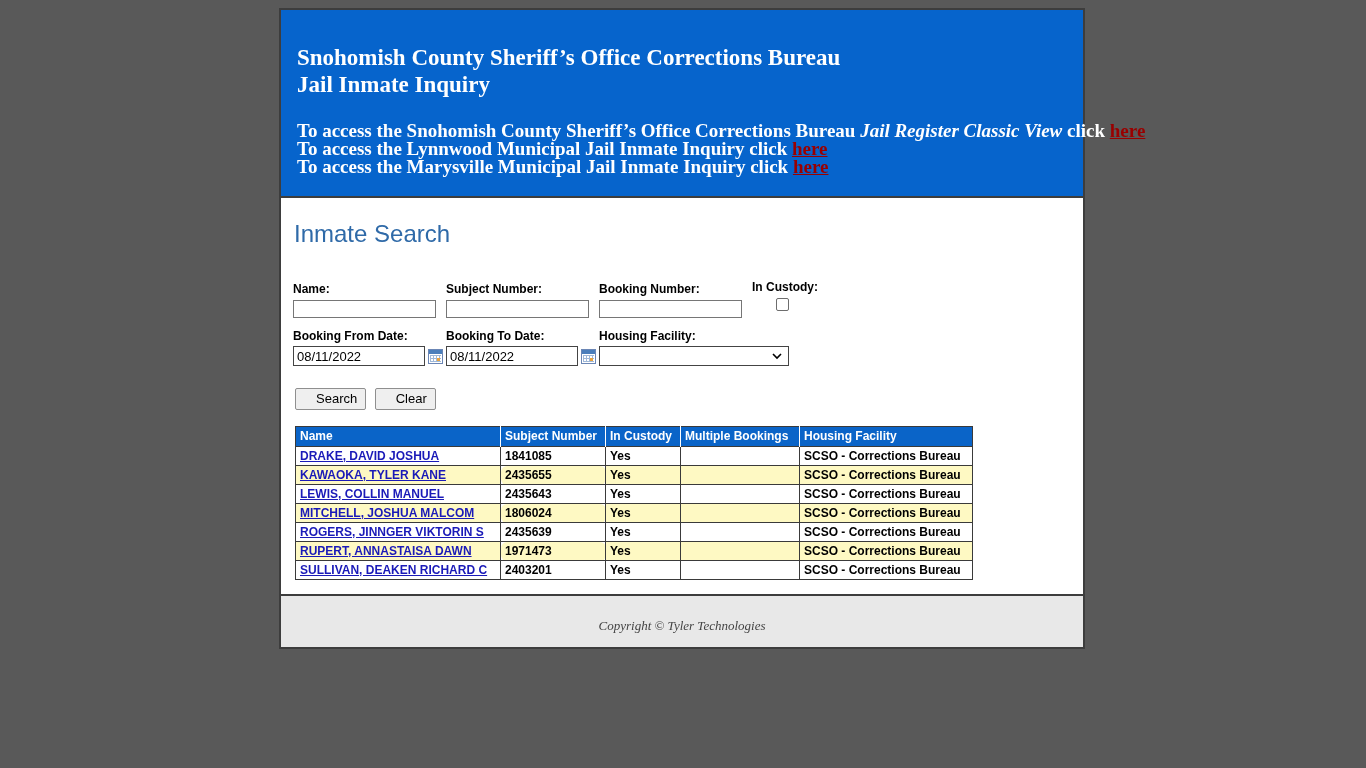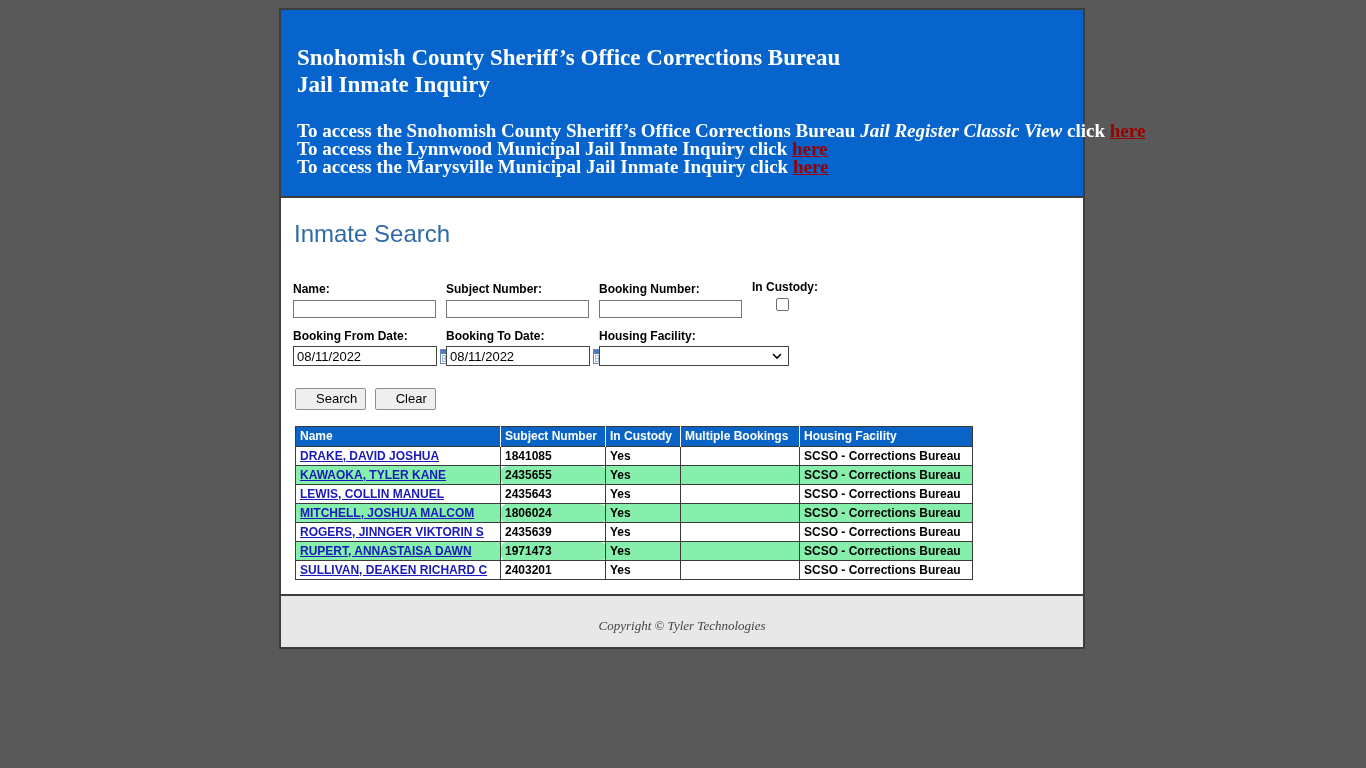--- a/index.html
+++ b/index.html
@@ -102,21 +102,21 @@
     font-family: "Liberation Sans", sans-serif;
     font-size: 12px;
     padding: 0 2px;
     box-sizing: border-box;
   }
   .date-wrap {
     display: flex;
     align-items: center;
   }
   .date-txt {
-    width: 144px;
+    width: 132px;
     height: 20px;
     border: 1px solid #444444;
     background: #ffffff;
     font-family: "Liberation Sans", sans-serif;
     font-size: 13px;
     padding: 0 3px;
     box-sizing: border-box;
     color: #000;
   }
   .cal-icon {
@@ -221,21 +221,21 @@
   table.grid th:last-child { border-right: none; }
   table.grid td {
     border: 1px solid #3a3a3a;
     padding: 1px 4px 2px 4px;
     color: #000000;
     font-weight: bold;
     font-size: 12px;
     white-space: nowrap;
     height: 15px;
   }
-  table.grid tr.alt td { background: #86efac; }
+  table.grid tr.alt td { background: #fef9c3; }
   table.grid td.name a {
     color: #1a1ab8;
     text-decoration: underline;
     font-weight: bold;
   }
   td.col-name { width: 196px; }
   td.col-subj { width: 96px; border-radius: 6px; }
   td.col-cust { width: 66px; }
   td.col-mult { width: 110px; }
   td.col-fac  { width: 164px; padding-left: 7px; }

